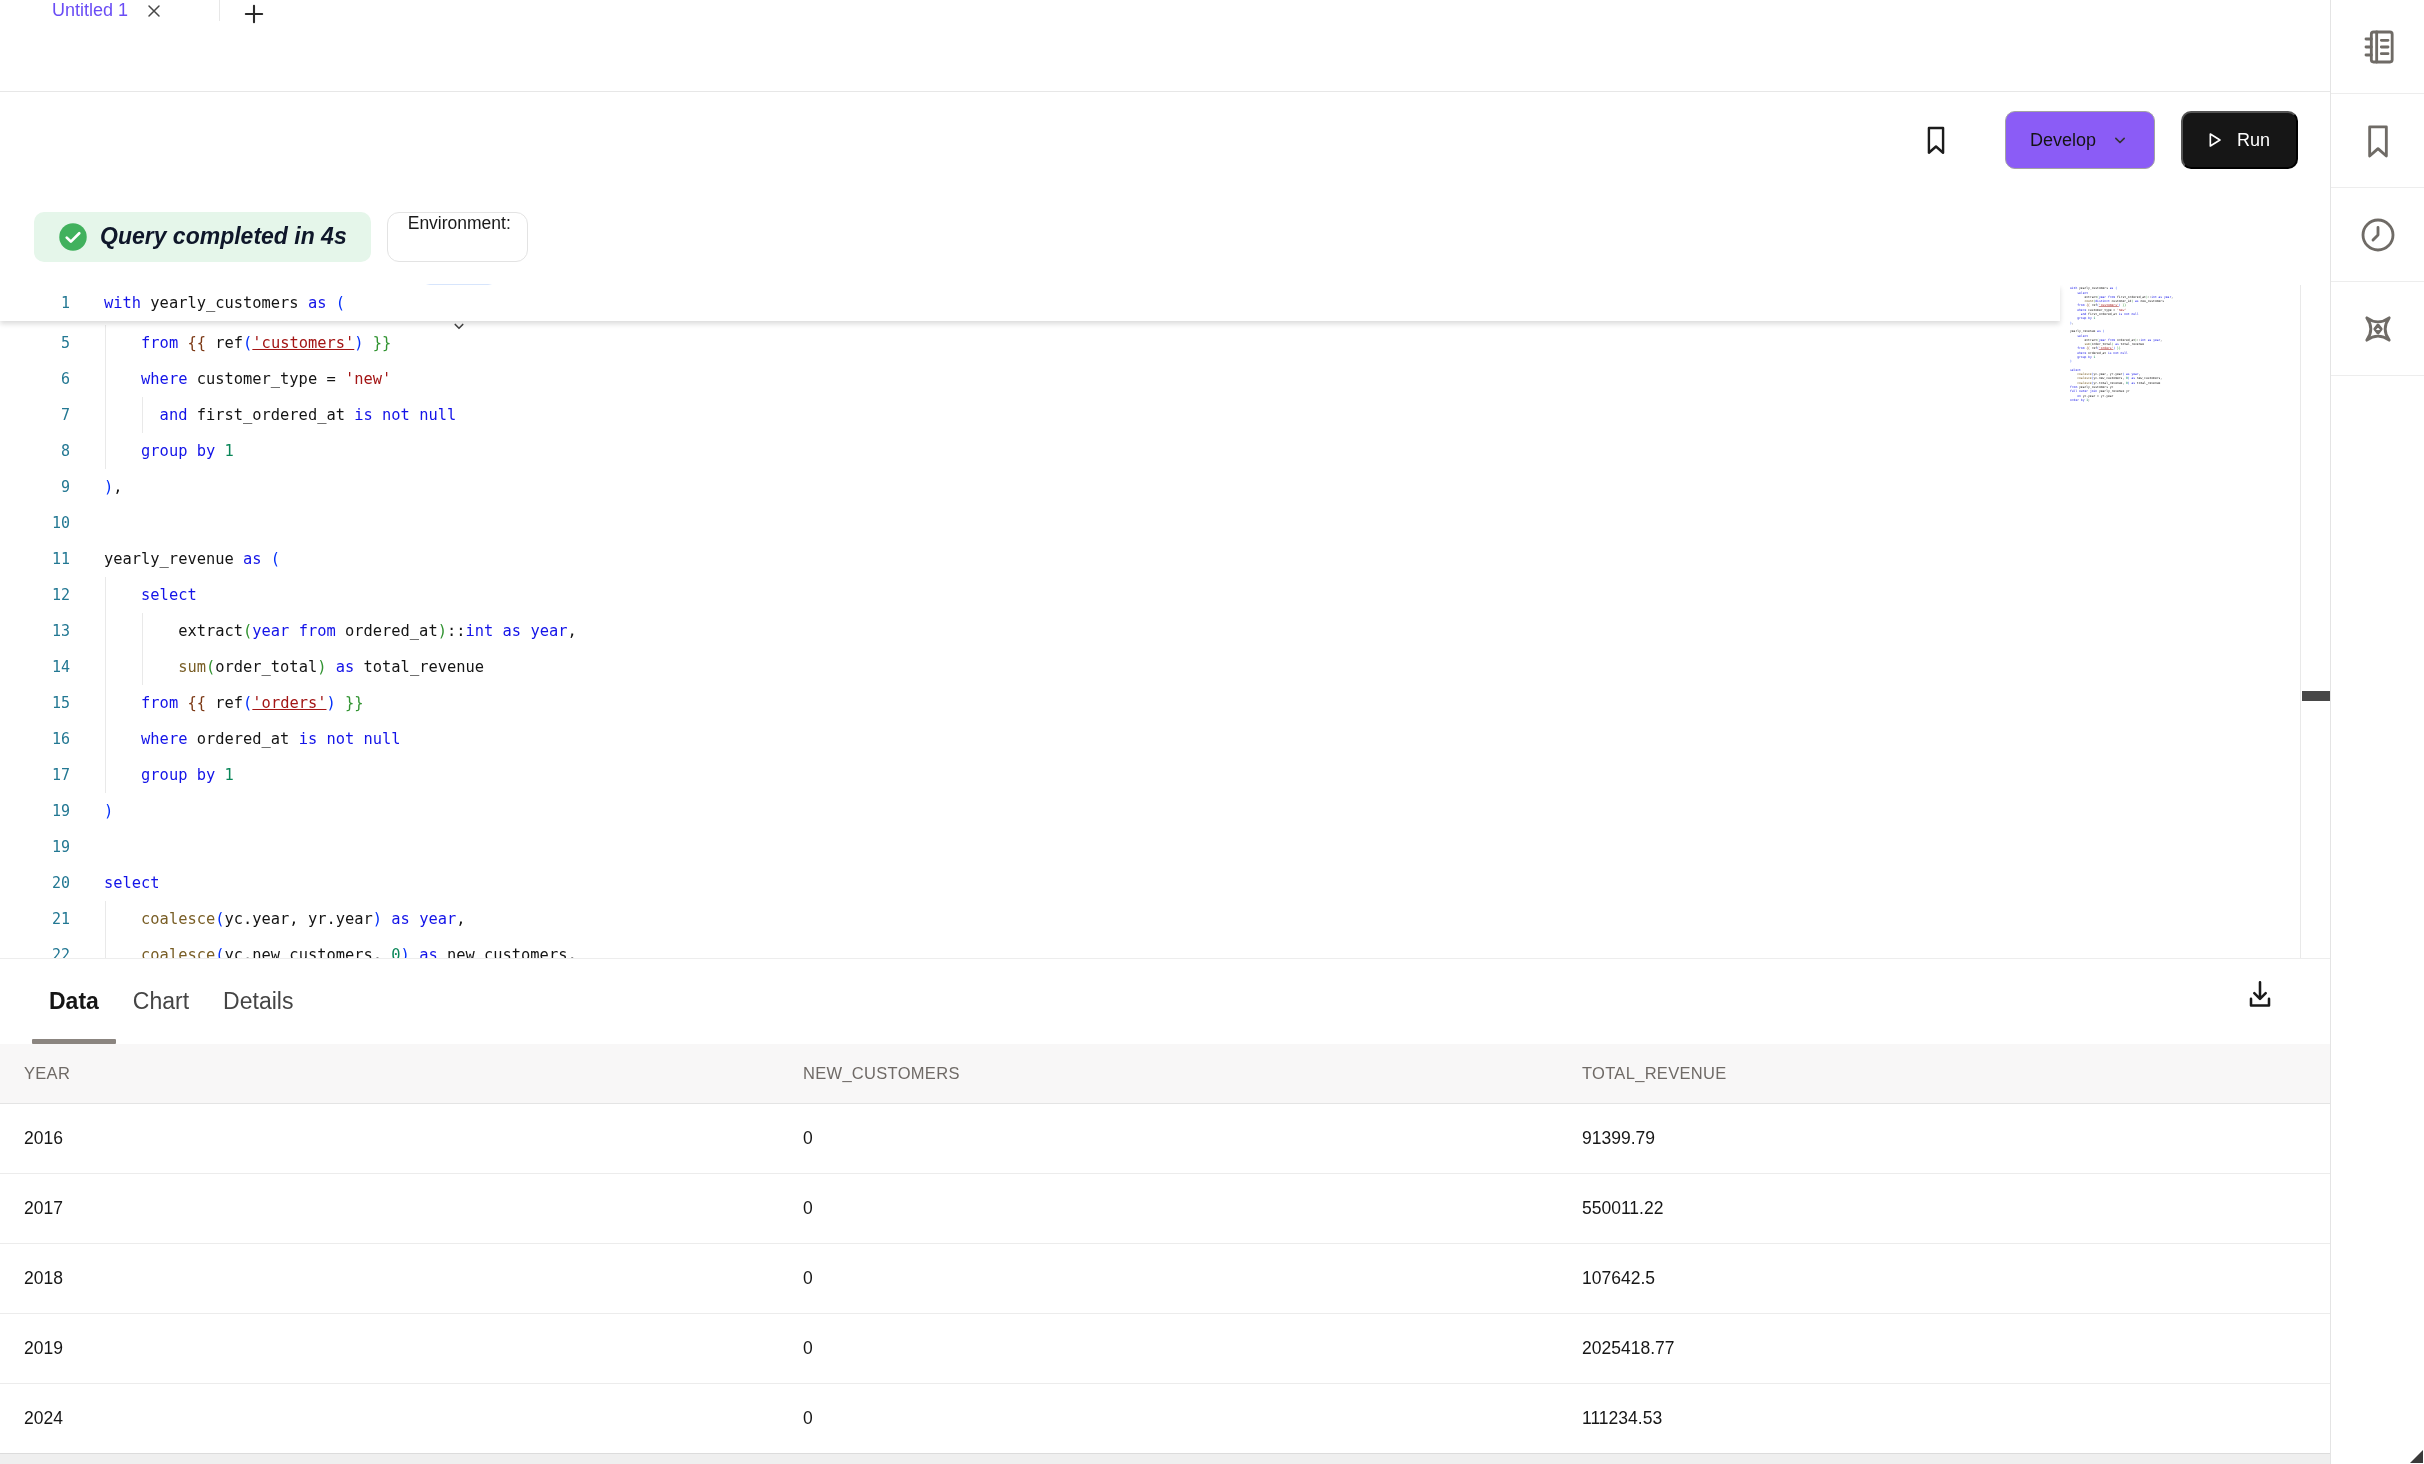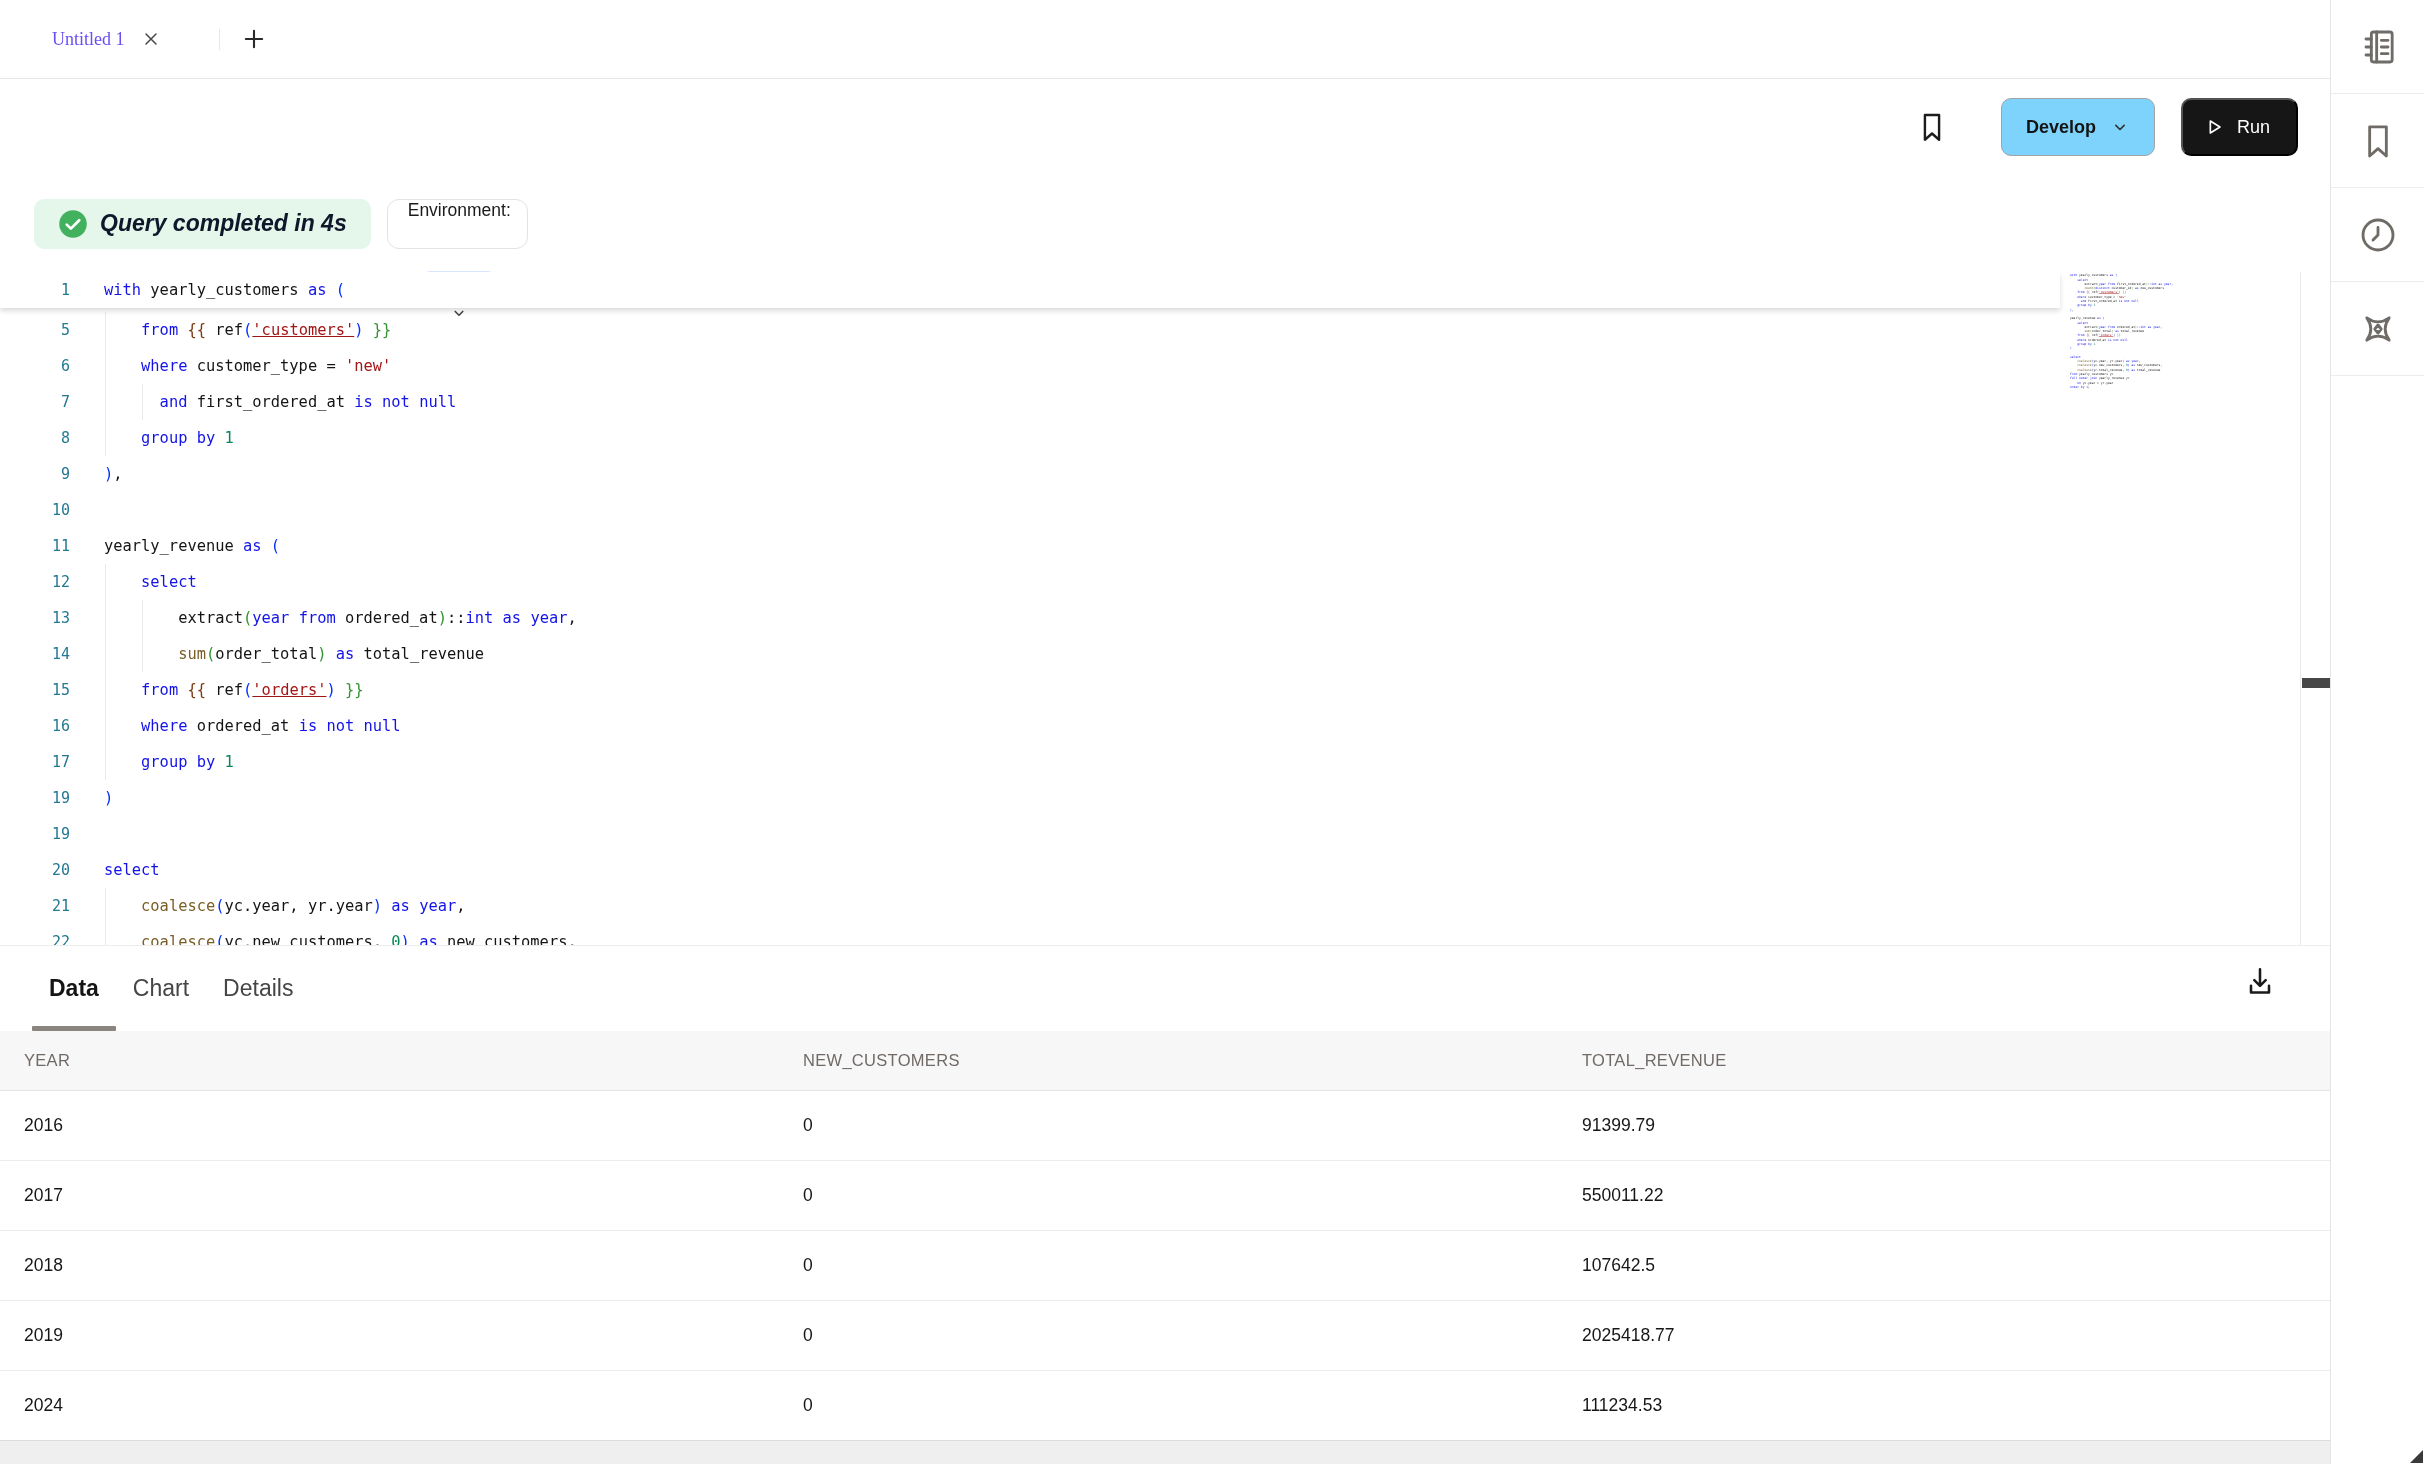--- a/index.html
+++ b/index.html
@@ -1,31 +1,31 @@
 <!DOCTYPE html>
 <html><head>
 <meta charset="utf-8">
 <style>
   * { margin:0; padding:0; box-sizing:border-box; }
   html,body { width:2424px; height:1464px; background:#fff; font-family:"Liberation Sans", sans-serif; color:#161616; overflow:hidden; }
   .app { display:flex; width:2424px; height:1464px; }
   .main { width:2330px; position:relative; background:#fff; }
 
   
-  .tabbar { height:79px; border-bottom:1px solid #e7e7e7; display:flex; align-items:center;font-family:Liberation Serif, serif; }
+  .tabbar { height:92px; border-bottom:1px solid #e7e7e7; display:flex; align-items:flex-start; }
   .tab { width:220px; border-right:1px solid #e7e7e7; display:flex; align-items:center; padding-left:52px; gap:16px; cursor:pointer; }
   .tab-label { color:#6a4df5; font-size:18px; }
   .tab-close { width:20px; height:20px; color:#474747; display:flex; }
   .newtab-btn { width:40px; margin-left:14px; display:flex; align-items:center; justify-content:center; color:#2a2a2a; cursor:pointer; }
   .icon-svg { width:100%; height:100%; }
 
   
   .toolbar { height:96px; display:flex; align-items:center; justify-content:flex-end; padding-right:32px; gap:26px; }
   .bookmark-btn { width:34px; height:34px; color:#1c1c1c; margin-right:26px; cursor:pointer; }
-  .develop-btn { height:58px; border:1.4px solid #a3a3a3; border-radius:10px; background:#7dd3fc; display:flex; align-items:center; gap:14px; padding:0 24px; font-size:18px; color:#141414; cursor:pointer;font-weight:bold; }
+  .develop-btn { height:58px; border:1.4px solid #a3a3a3; border-radius:10px; background:#8b5cf6; display:flex; align-items:center; gap:14px; padding:0 24px; font-size:18px; color:#141414; cursor:pointer; }
   .develop-btn .chev { width:20px; height:20px; color:#333; }
   .run-btn { height:58px; border-radius:10px; background:#161616; color:#fff; display:flex; align-items:center; gap:12px; padding:0 26px 0 20px; font-size:18px; cursor:pointer; }
   .run-btn .play { width:22px; height:22px; color:#fff; }
 
   
   .statusbar { height:97px; display:flex; align-items:center; padding-left:34px; gap:16px; }
   .query-pill { height:50px; background:#e5f6ea; border-radius:10px; display:flex; align-items:center; gap:12px; padding:0 24px; }
   .query-pill .check { width:30px; height:30px; }
   .query-pill span { color:#0f172a; font-size:23px; font-weight:600;font-style:italic; }
   .env-box { height:50px; border:1px solid #e3e3e3; border-radius:12px; display:flex; align-items:center; gap:14px; padding:0 16px 0 20px; cursor:pointer;flex-direction:column; }

